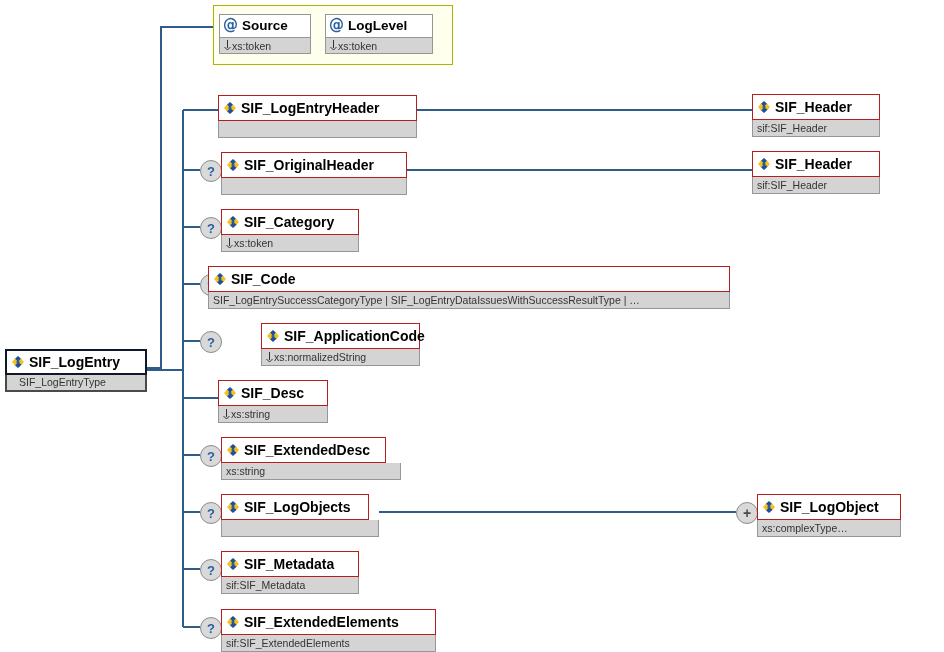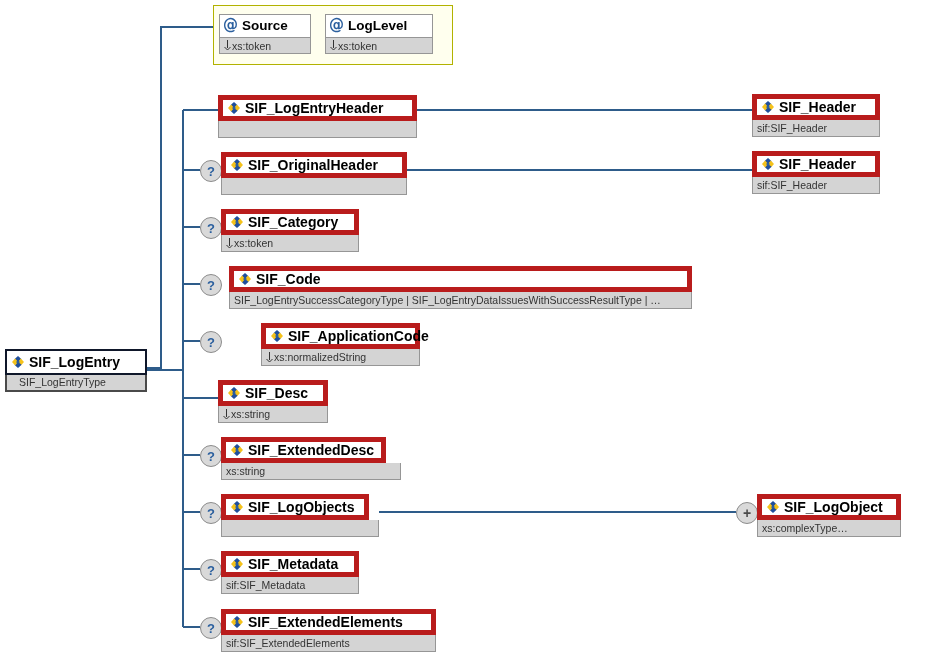--- a/index.html
+++ b/index.html
@@ -8,21 +8,21 @@
     font-family:"Liberation Sans","DejaVu Sans",sans-serif;
     -webkit-font-smoothing:none;
   }
   #canvas{position:absolute;inset:0;width:944px;height:652px;}
   svg.wires{position:absolute;left:0;top:0;width:944px;height:652px;pointer-events:none;}
 
   
   .node{position:absolute;box-sizing:border-box;}
   .node .nm{
     box-sizing:border-box;
-    background:#ffffff;border:5px solid #b91c1c;
+    background:#ffffff;border:1px solid #b91c1c;
     height:26px;line-height:24px;
     padding:0 7px 0 4px;
     font-size:14px;font-weight:bold;color:#000000;
     white-space:nowrap;display:flex;align-items:center;
   }
   .node.root .nm{border:2px solid #0f172a;}
   .node .ty{
     box-sizing:border-box;
     background:#d4d4d4;border:1px solid #969696;border-top:none;
     height:17px;line-height:15px;
@@ -207,21 +207,21 @@
             <path d="M3.5 0 L3.5 8 M0.5 7 L3.5 10 L6.5 7" stroke="#333" fill="none" stroke-width="1"></path>
           </svg>
       </span>
       <span>xs:token</span>
     </div>
   </div>
 
   <div class="occ" style="left:200px;top:274px;">
     <span>?</span>
   </div>
-  <div class="node" style="left:229px;top:266px;width:463px;">
+  <div class="node" style="left:208px;top:266px;width:522px;">
     <div class="nm">
       <span class="ico">
         <svg width="14" height="14" viewBox="0 0 14 14">
             <path d="M7 1 L10.6 4.2 L7 7 L3.4 4.2 Z" fill="#1f4e9c"></path>
             <path d="M13 7 L9.8 10.6 L7 7 L9.8 3.4 Z" fill="#f5c21a"></path>
             <path d="M7 13 L3.4 9.8 L7 7 L10.6 9.8 Z" fill="#1f4e9c"></path>
             <path d="M1 7 L4.2 3.4 L7 7 L4.2 10.6 Z" fill="#f5c21a"></path>
             <circle cx="7" cy="7" r="1.6" fill="#2b5f9e"></circle>
           </svg>
       </span>

